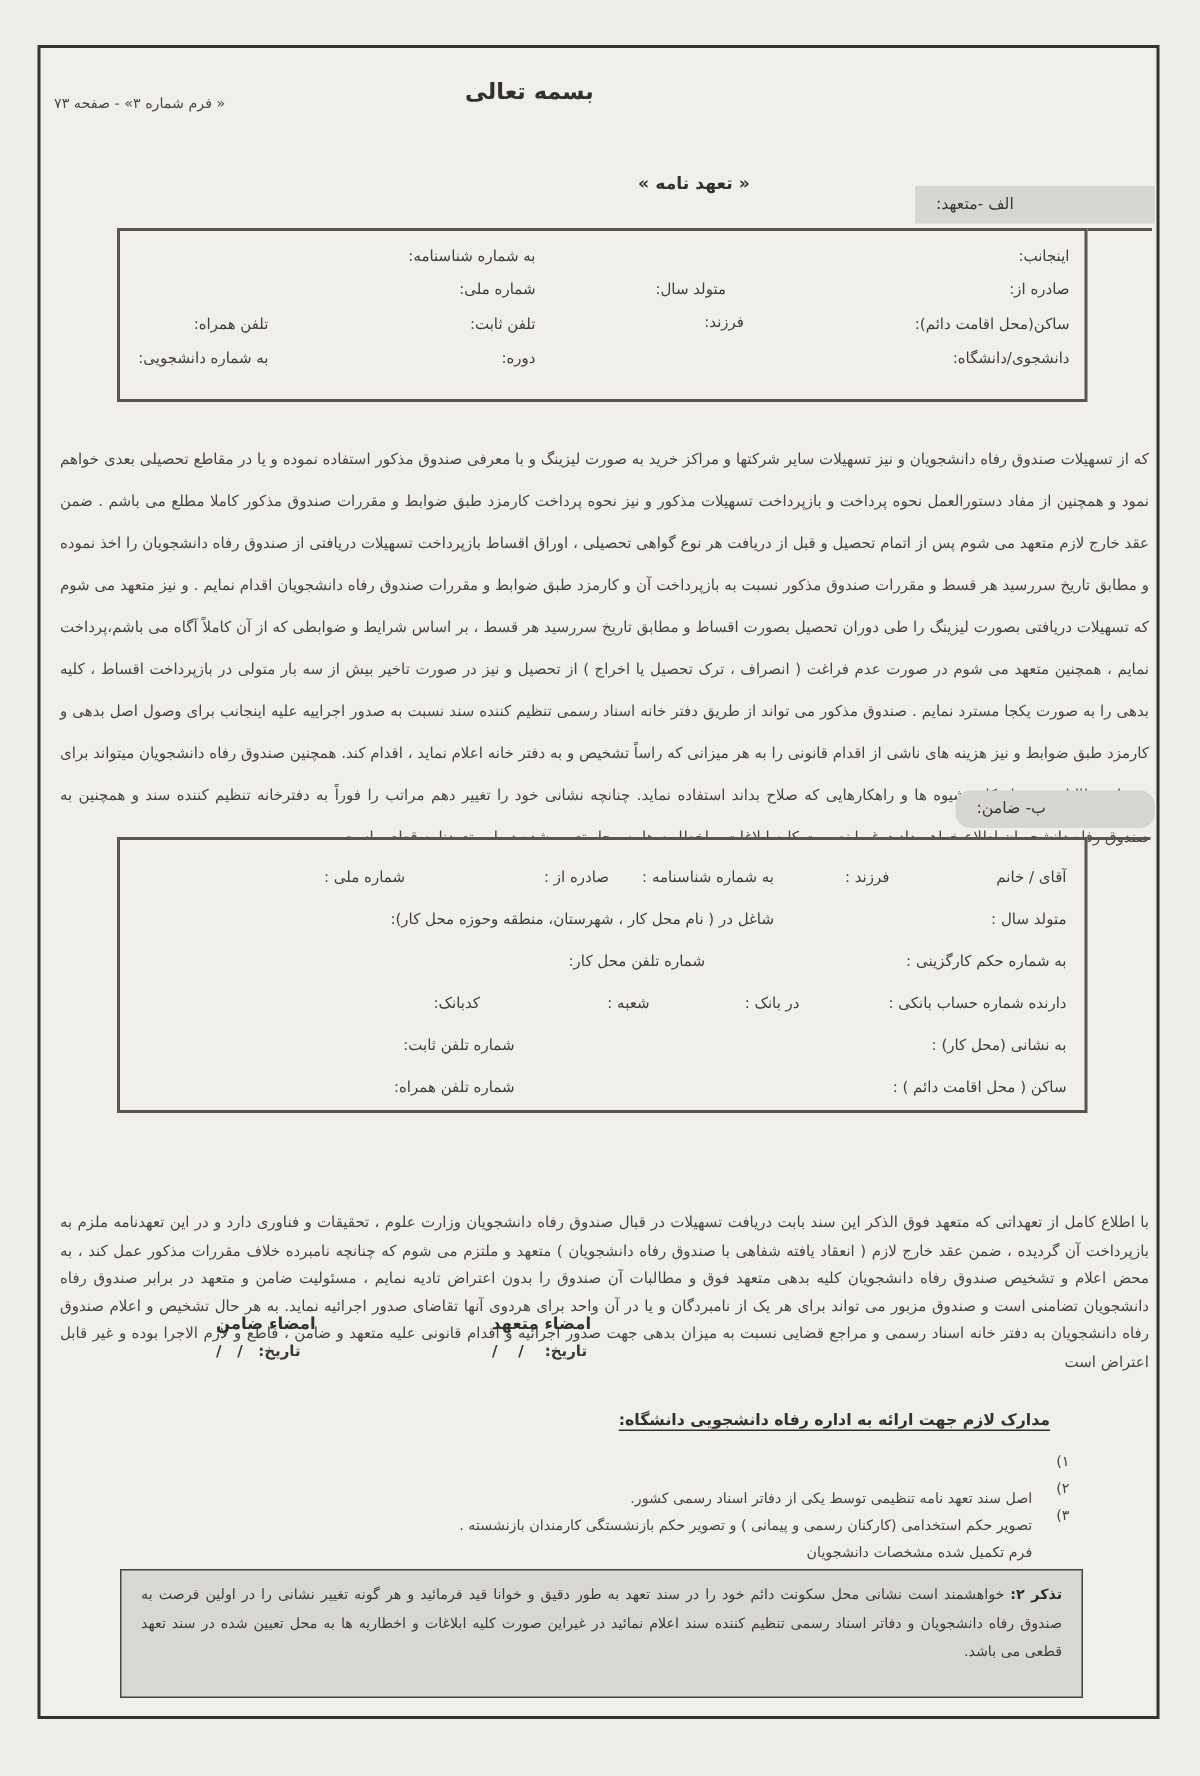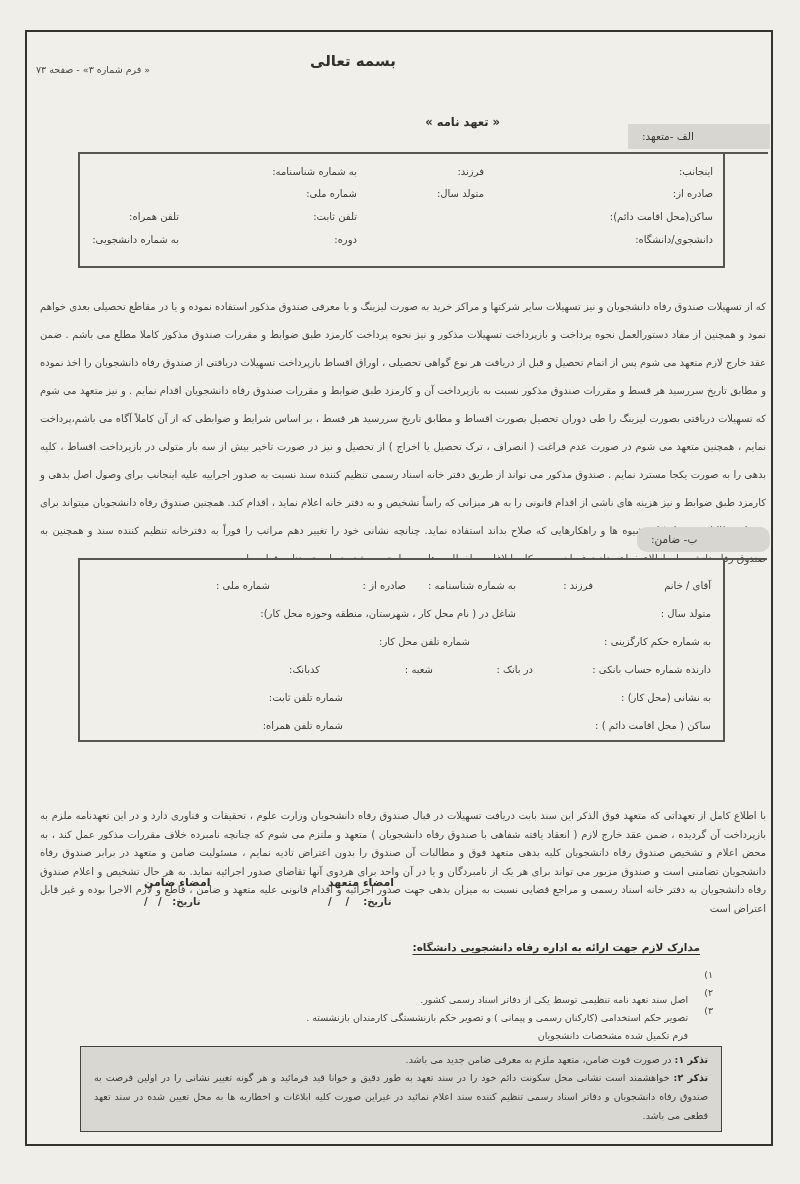--- a/index.html
+++ b/index.html
@@ -34,21 +34,21 @@
   .doc-title{
     position:absolute; top:115px; right:300px;
     font-size:11.5px; font-weight:bold; color:#33312c;
   }
   .badge{
     position:absolute; right:30px; height:25px;
     background:#d8d6d0; color:#3a3833;
     font-size:10.5px; line-height:25px;
     text-align:left; padding-left:14px; padding-right:8px;
   }
-  .badge-a{ top:124px; width:142px; }
+  .badge-a{ top:124px; width:160px; }
   .badge-b{ top:527px; width:133px;border-radius:10px; }
   .top-line-ext{
     position:absolute; height:2px; background:#58564f;
   }
   .ext-a{ top:152px; right:32px; width:46px; }
   .ext-b{ top:558px; right:33px; width:44px; }
   .field-box{
     position:absolute; left:78px; width:647px;
     border:2px solid #58564f; background:#f1efe9;
   }
@@ -104,21 +104,21 @@
   <div class="form-ref">« فرم شماره ۳» - صفحه ۷۳</div>
   <div class="bismillah">بسمه تعالی</div>
   <div class="doc-title">« تعهد نامه »</div>
 
   <div class="badge badge-a">الف -متعهد:</div>
   <div class="top-line-ext ext-a"></div>
 
   <div class="field-box box-a">
     <div class="frow" style="top:12px;">
       <span style="right:10px;">اینجانب:</span>
-      <span style="right:239px;">فرزند:</span>
+      <span style="right:227px;margin-top:44px;">فرزند:</span>
       <span style="right:366px;">به شماره شناسنامه:</span>
     </div>
     <div class="frow" style="top:34px;">
       <span style="right:10px;">صادره از:</span>
       <span style="right:239px;">متولد سال:</span>
       <span style="right:366px;">شماره ملی:</span>
     </div>
     <div class="frow" style="top:57px;">
       <span style="right:10px;">ساکن(محل اقامت دائم):</span>
       <span style="right:366px;">تلفن ثابت:</span>
@@ -187,20 +187,17 @@
   <div class="doc-item di-2">
     <span class="doc-num">۲)</span>
     <span class="doc-text">تصویر حکم استخدامی (کارکنان رسمی و پیمانی ) و تصویر حکم بازنشستگی کارمندان بازنشسته .</span>
   </div>
   <div class="doc-item di-3">
     <span class="doc-num">۳)</span>
     <span class="doc-text">فرم تکمیل شده مشخصات دانشجویان</span>
   </div>
 
   <div class="notes-box">
-    <div class="n1">
-      <b>تذکر ۱:</b><span> در صورت فوت ضامن، متعهد ملزم به معرفی ضامن جدید می باشد.</span>
-    </div>
     <div class="n2">
       <b>تذکر ۲:</b><span> خواهشمند است نشانی محل سکونت دائم خود را در سند تعهد به طور دقیق و خوانا قید فرمائید و هر گونه تغییر نشانی را در اولین فرصت به صندوق رفاه دانشجویان و دفاتر اسناد رسمی تنظیم کننده سند اعلام نمائید در غیراین صورت کلیه ابلاغات و اخطاریه ها به محل تعیین شده در سند تعهد قطعی می باشد.</span>
     </div>
   </div>
 </div>
 
 </body></html>

